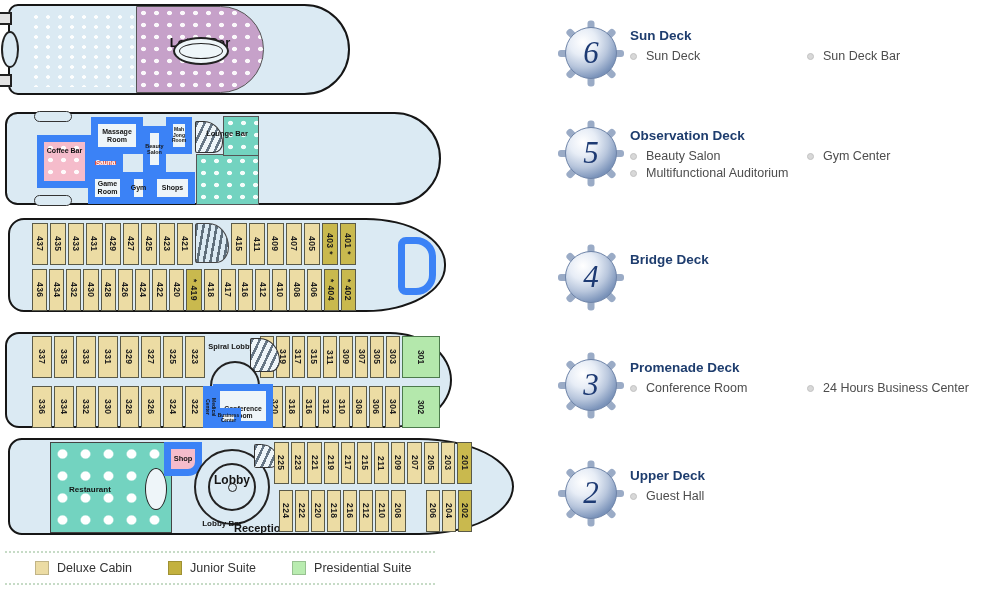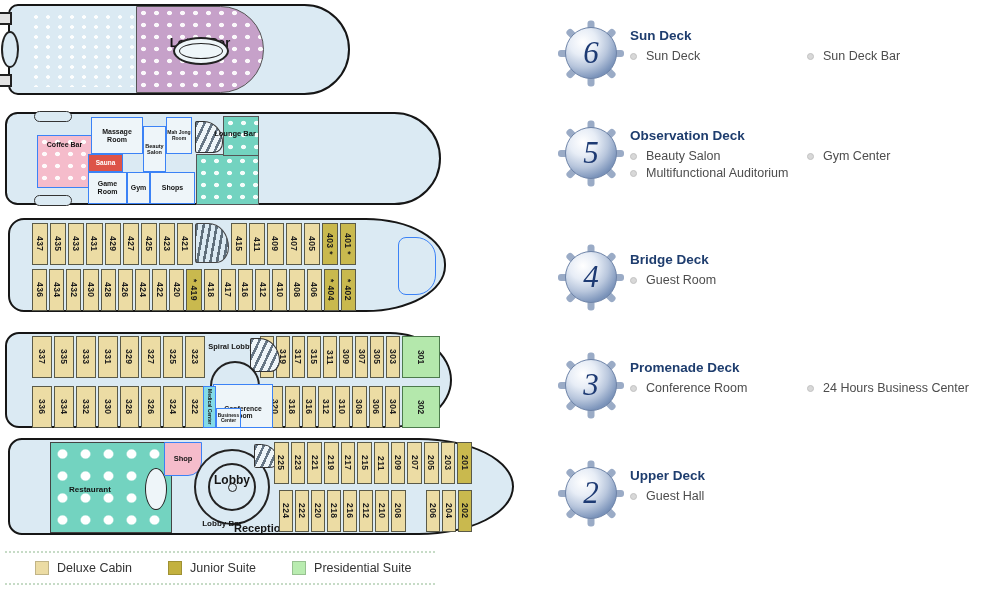--- a/index.html
+++ b/index.html
@@ -8,21 +8,21 @@
 
   
   .ship{position:absolute;background:#dbeaf3;border:2px solid #161616}
   #ship-sun   {left:8px; top:4px;  width:342px;height:91px;border-radius:10px 46px 46px 10px}
   #ship-obs   {left:5px; top:112px;width:436px;height:93px;border-radius:14px 52px 52px 14px}
   #ship-bridge{left:8px; top:218px;width:438px;height:94px;border-radius:16px 80px 80px 16px / 16px 46px 46px 16px}
   #ship-prom  {left:5px; top:332px;width:447px;height:96px;border-radius:14px 62px 62px 14px / 14px 48px 48px 14px}
   #ship-upper {left:8px; top:438px;width:506px;height:97px;border-radius:14px 96px 96px 14px / 14px 49px 49px 14px}
 
   .zone,.room,.deco{position:absolute}
-  .room{background:#eef5f9;border:1px solid #3b82f6;display:flex;align-items:center;justify-content:center;text-align:center}
+  .room{background:#eef5f9;border:7px solid #3b82f6;display:flex;align-items:center;justify-content:center;text-align:center}
   .rl{font-weight:bold;color:#141414;line-height:1.1;text-align:center}
   .pink{background:#f5bccb}.teal{background:#73d3c0}.rose{background:#f3d4cc}
   .mauve{background:#c6a1c9}.redbg{background:#dd5348}.cyan{background:#84dbe7}
   .dots{background-image:radial-gradient(rgba(255,255,255,.92) 2.1px,rgba(255,255,255,0) 2.8px);background-size:13px 12px}
   .dots-sm{background-image:radial-gradient(rgba(255,255,255,.95) 1.8px,rgba(255,255,255,0) 2.4px);background-size:12px 10px}
   .dots-big{background-image:radial-gradient(#ffffff 4.2px,rgba(255,255,255,.45) 4.9px,rgba(255,255,255,0) 5.6px);background-size:23px 22px}
   .fan{position:absolute;background:repeating-linear-gradient(115deg,#667685 0 2.5px,#eef5f9 2.5px 7px);
        border:1.5px solid #333;border-radius:8% 95% 45% 10%}
   .boat{position:absolute;height:11px;background:#dbeaf3;border:1.5px solid #333;border-radius:6px}
   .davit{position:absolute;width:15px;height:13px;background:#e3e3e3;border:2px solid #222}
@@ -106,21 +106,21 @@
   </div>
   <div class="room" style="left:120px;top:58px;width:23px;height:32px">
     <div class="rl" style="font-size:7px">Gym</div>
   </div>
   <div class="room" style="left:143px;top:58px;width:45px;height:32px">
     <div class="rl" style="font-size:7px">Shops</div>
   </div>
   <div class="fan" style="left:188px;top:7px;width:28px;height:32px"></div>
   <div class="zone teal dots" style="left:189px;top:40px;width:63px;height:51px;border:1px solid #555"></div>
   <div class="zone teal dots" style="left:216px;top:2px;width:36px;height:40px;border:1px solid #555"></div>
-  <div class="rl" style="position:absolute;left:200px;top:16px;width:56px;font-size:7.5px;z-index:3">Lounge Bar</div>
+  <div class="rl" style="position:absolute;left:192px;top:16px;width:56px;font-size:7.5px;z-index:3">Lounge Bar</div>
 </div>
 
 <div class="ship" id="ship-bridge">
   <div class="row" style="left:22px;top:3px;width:324px;height:42px">
       <div class="cell cabin">
         <span>437</span>
       </div>
       <div class="cell cabin">
         <span>435</span>
       </div>
@@ -502,26 +502,20 @@
       <div class="badge">
         <div class="spoke "></div>
         <div class="spoke r45"></div>
         <div class="spoke r90"></div>
         <div class="spoke r135"></div>
         <div class="ball">
           <span class="bnum">4</span>
         </div>
       </div>
       <div class="btitle">Bridge Deck</div>
-      <div class="bfeat">
-        <div class="feat">
-          <span class="bullet"></span>
-          <span>Guest Room</span>
-        </div>
-      </div>
     </div>
     <div class="brow" style="top: 348px;">
       <div class="badge">
         <div class="spoke "></div>
         <div class="spoke r45"></div>
         <div class="spoke r90"></div>
         <div class="spoke r135"></div>
         <div class="ball">
           <span class="bnum">3</span>
         </div>

